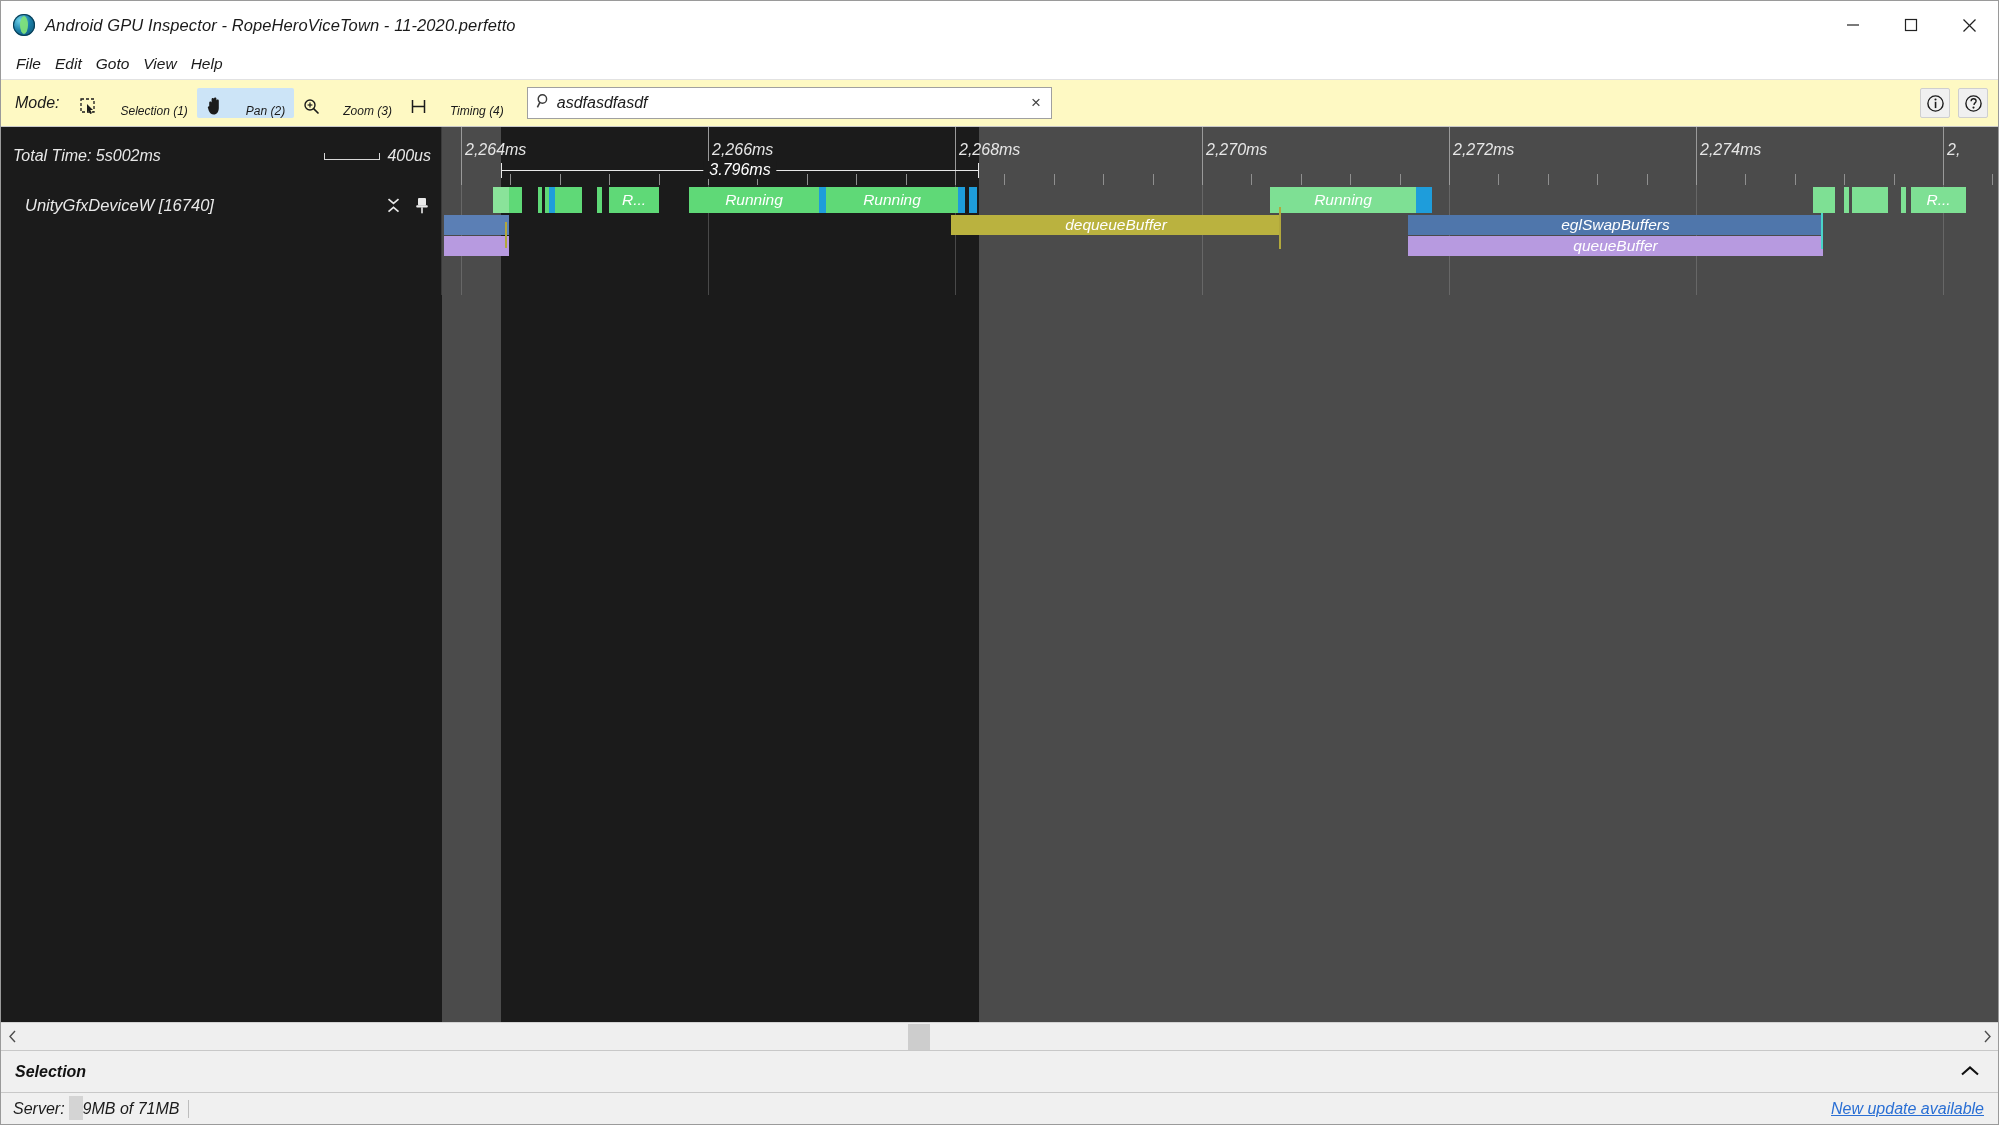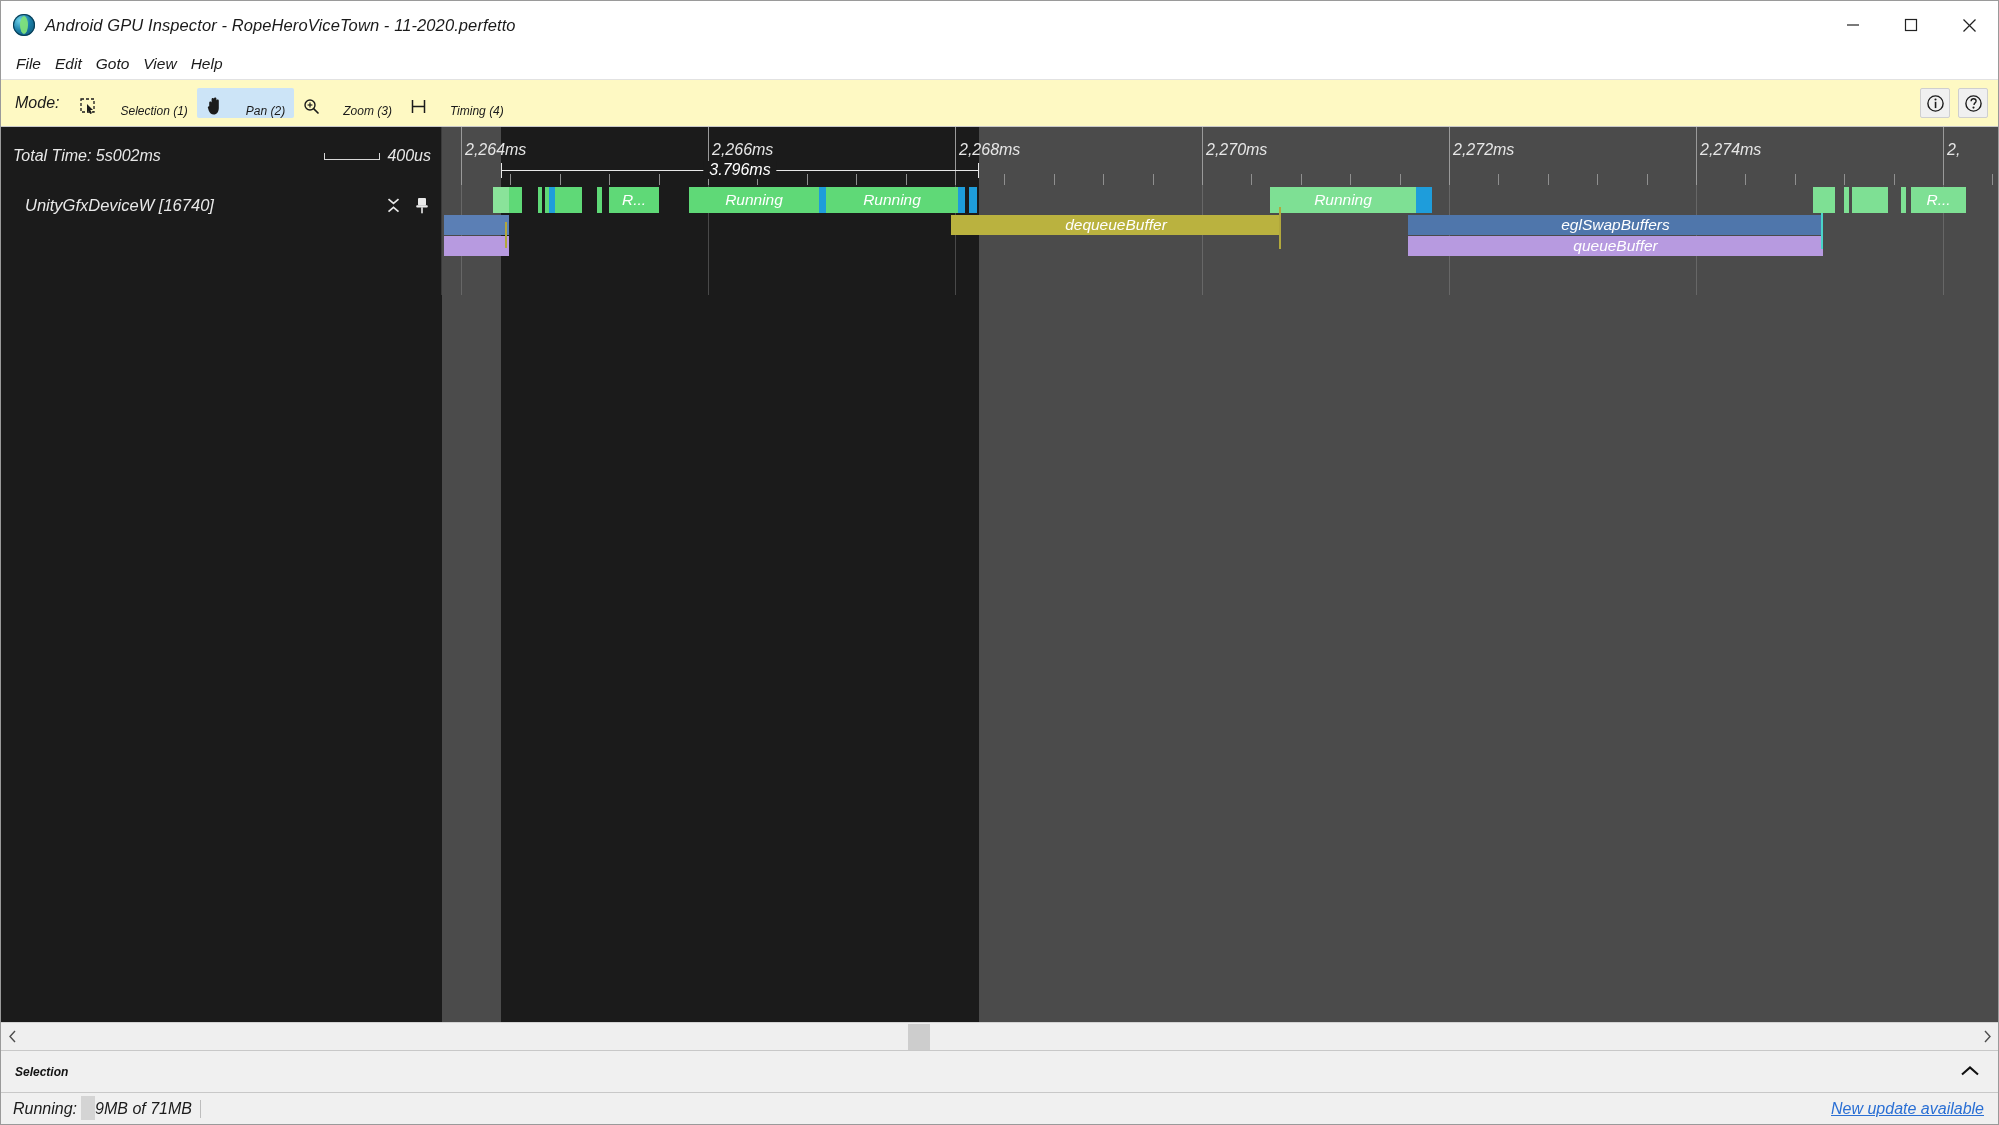--- a/index.html
+++ b/index.html
@@ -94,21 +94,21 @@
   .hscroll { position:absolute; left:0; top:1021px; width:1997px; height:28px;
              background:#efefef; border-top:1px solid #d3d3d3; display:flex; align-items:center; }
   .hs-arrow { width:22px; height:28px; display:flex; align-items:center; justify-content:center;
               color:#4d4d4d; font-size:14px; }
   .hs-track { position:relative; flex:1; height:28px; }
   .hs-thumb { position:absolute; top:1px; height:26px; background:#cdcdcd; }
 
   
   .sel-panel { position:absolute; left:0; top:1049px; width:1997px; height:42px;
                background:#f0f0f0; border-top:1px solid #c8c8c8; display:flex; align-items:center; }
-  .sel-title { font-size:12px; font-weight:bold; color:#121212; margin-left:14px; }
+  .sel-title { font-size:16px; font-weight:bold; color:#121212; margin-left:14px; }
   .sel-chevron { position:absolute; right:18px; color:#111; }
 
   
   .statusbar { position:absolute; left:0; top:1091px; width:1997px; height:32px;
                background:#f0f0f0; border-top:1px solid #c8c8c8; display:flex; align-items:center; }
   .st-label { font-size:16px; color:#1b1b1b; margin-left:12px; }
   .st-mem { font-size:16px; color:#1b1b1b; margin-left:4px; position:relative;
             padding-left:14px; padding-right:8px; border-right:1px solid #bdbdbd; }
   .st-mem::before { content:""; position:absolute; left:0; top:-4px; width:14px; height:24px;
                     background:#d4d4d4; }
@@ -189,20 +189,30 @@
       <span class="gly">
         <svg width="17" height="17" viewBox="0 0 17 17">
           <line x1="2.5" y1="2" x2="2.5" y2="15" stroke="#1b1b1b" stroke-width="1.5"></line>
           <line x1="14.5" y1="2" x2="14.5" y2="15" stroke="#1b1b1b" stroke-width="1.5"></line>
           <line x1="2.5" y1="8.5" x2="14.5" y2="8.5" stroke="#1b1b1b" stroke-width="1.5"></line>
         </svg>
       </span>
       <span>Timing (4)</span>
     </div>
 
+    <div class="search-wrap">
+      <span class="s-icon">
+        <svg width="16" height="16" viewBox="0 0 16 16">
+          <circle cx="6.4" cy="6" r="4.2" fill="none" stroke="#3c3c3c" stroke-width="1.4"></circle>
+          <line x1="4" y1="9.2" x2="1.4" y2="14.4" stroke="#3c3c3c" stroke-width="1.5"></line>
+        </svg>
+      </span>
+      <span class="search-val" title="Search">asdfasdfasdf</span>
+      <span class="search-clear">×</span>
+    </div>
 
     <div class="tb-right">
       <div class="icon-btn">
         <svg width="19" height="19" viewBox="0 0 19 19">
           <circle cx="9.5" cy="9.5" r="7.6" fill="none" stroke="#1b1b1b" stroke-width="1.4"></circle>
           <circle cx="9.5" cy="5.5" r="1.05" fill="#1b1b1b"></circle>
           <rect x="8.75" y="7.8" width="1.6" height="6.3" fill="#1b1b1b"></rect>
         </svg>
       </div>
       <div class="icon-btn">
@@ -378,17 +388,17 @@
   <div class="sel-panel">
     <div class="sel-title">Selection</div>
     <div class="sel-chevron">
       <svg width="20" height="12" viewBox="0 0 20 12">
           <path d="M2 9.5 L10 2.5 L18 9.5" fill="none" stroke="#111" stroke-width="2.1"></path>
         </svg>
     </div>
   </div>
 
   <div class="statusbar">
-    <span class="st-label">Running:</span>
+    <span class="st-label">Server:</span>
     <span class="st-mem">9MB of 71MB</span>
     <a class="update-link" href="#">New update available</a>
   </div>
 </div>
 
 </body></html>

